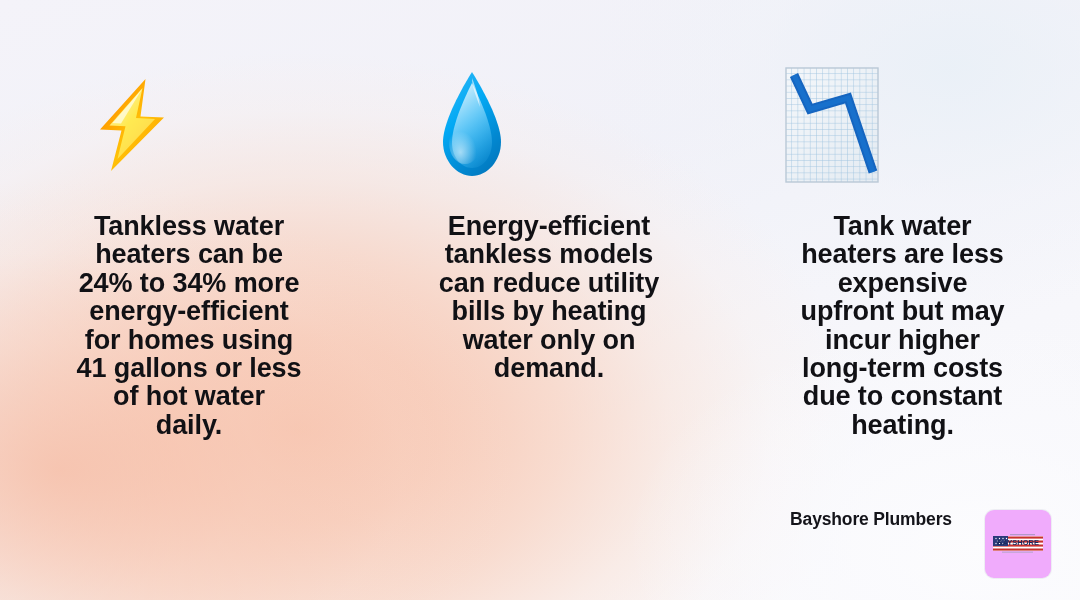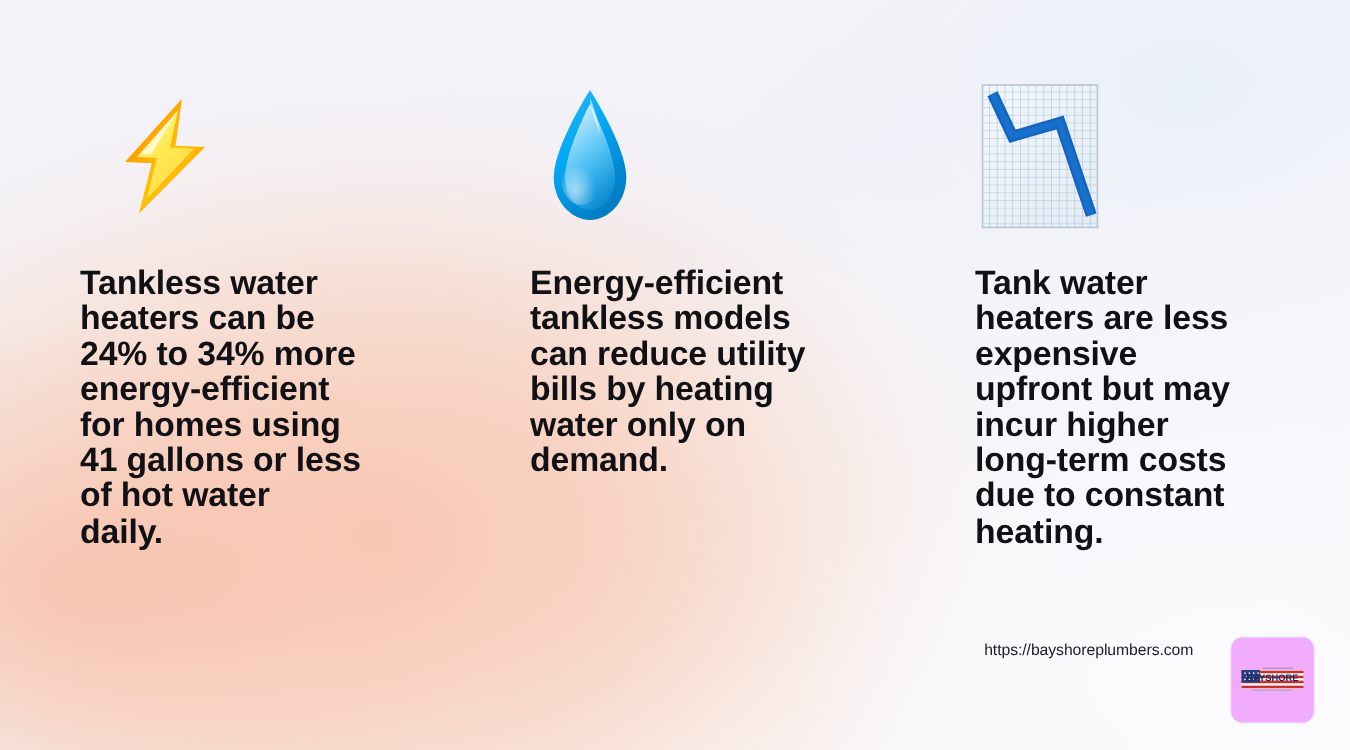--- a/index.html
+++ b/index.html
@@ -63,20 +63,21 @@
       radial-gradient(ellipse 430px 280px at 980px 545px,
         rgba(252, 252, 254, 0.95) 0%,
         rgba(250, 250, 253, 0.55) 45%,
         rgba(248, 248, 252, 0.00) 82%);
   }
 
   
   .columns {
     position: absolute;
     inset: 0;
+    text-align: center;
   }
   .col {
     position: absolute;
     top: 0;
   }
   .col-1 { left: 64px;  width: 250px; }
   .col-2 { left: 424px; width: 250px; }
   .col-3 { left: 780px; width: 245px; }
 
   .icon-slot {
@@ -264,21 +265,21 @@
 incur higher
 long-term costs
 due to constant
 heating.</div>
     </div>
 
   </div>
 
   <div class="footer">
     <div class="footer-text">
-      <div class="brand-url">https://bayshoreplumbers.com</div>
+      <div class="brand-name">Bayshore Plumbers</div>
     </div>
 
     <div class="logo-tile">
       <svg width="50" height="26" viewBox="0 0 100 52">
 
         <rect x="0" y="10" width="100" height="30" fill="#ffffff"></rect>
 
         <g fill="#c8302e">
           <rect x="0" y="11" width="100" height="4.2"></rect>
           <rect x="0" y="19" width="100" height="4.2"></rect>

